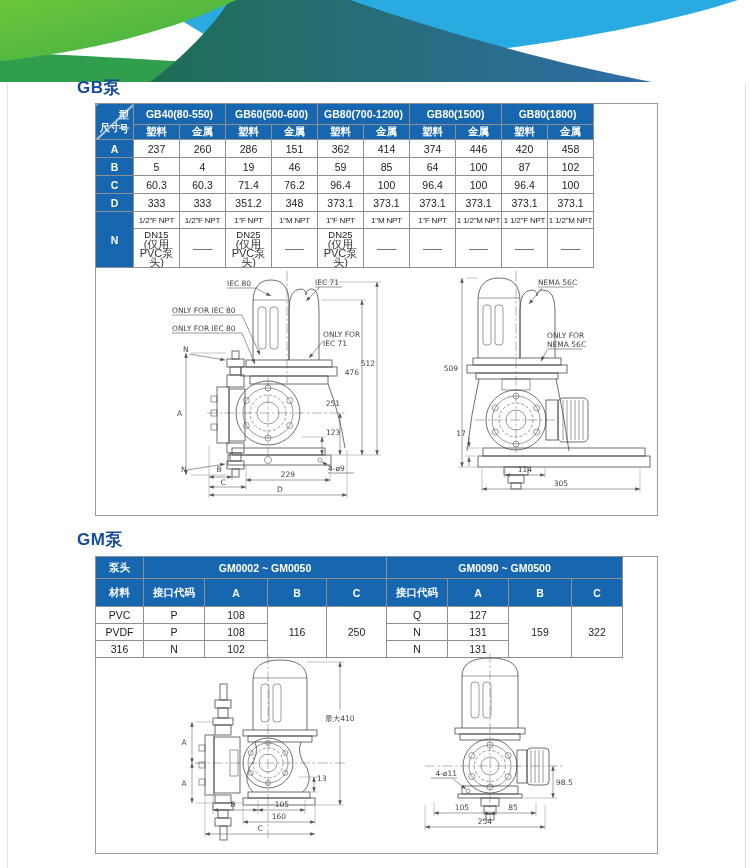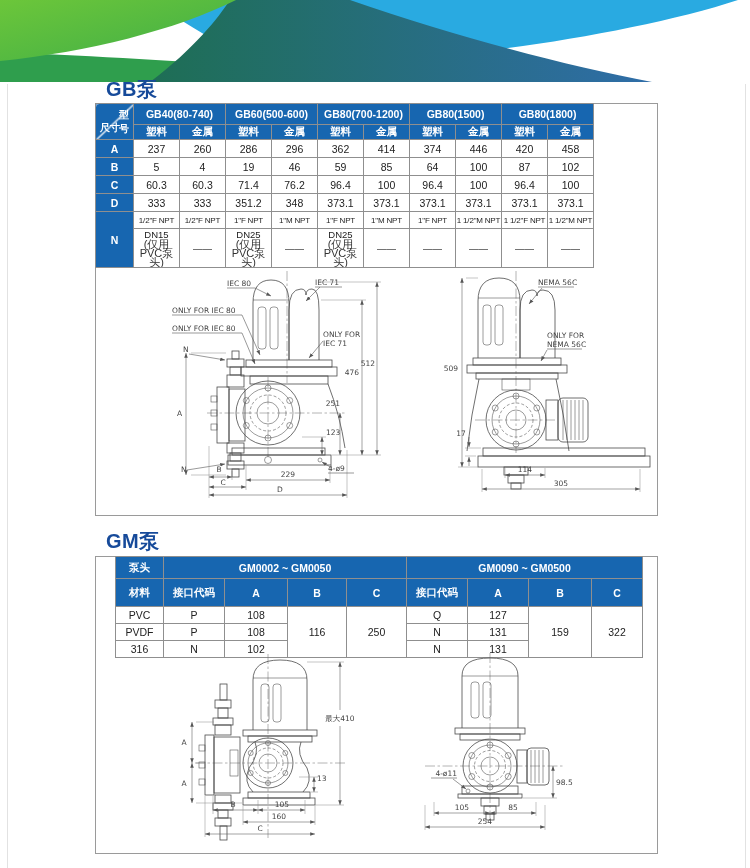--- a/index.html
+++ b/index.html
@@ -1,20 +1,20 @@
 <!DOCTYPE html>
 <html><head>
 <meta charset="utf-8">
 <style>
   html,body{margin:0;padding:0;background:#fff;}
   #page{position:relative;width:750px;height:868px;background:#fff;overflow:hidden;
         font-family:"Liberation Sans","DejaVu Sans",sans-serif;}
   .edge{position:absolute;left:7px;top:84px;width:737px;height:784px;
         border-left:1px solid #e2e2e2;border-right:1px solid #e2e2e2;}
-  .sec-title{position:absolute;left:106px;font-size:20px;font-weight:bold;color:#164a9a;letter-spacing:.5px;}
+  .sec-title{position:absolute;left:77px;font-size:17px;font-weight:bold;color:#164a9a;letter-spacing:.5px;}
   .sec-box{position:absolute;left:95px;width:561px;border:1px solid #9a9a9a;background:#fff;}
   table.spec{border-collapse:collapse;table-layout:fixed;position:absolute;background:#fff;}
   .spec th,.spec td{border:1px solid #8f8f8f;text-align:center;vertical-align:middle;padding:0;overflow:hidden;}
   .spec th{background:#1766b0;color:#fff;font-weight:bold;font-size:10.5px;}
   .spec td{font-size:10.5px;color:#222;}
   .spec td.npt{font-size:8px;letter-spacing:-.2px;}
   .spec td .dn-main{font-size:9.5px;line-height:11px;}
   .spec td .dn-note{font-size:11px;line-height:9px;color:#333;}
   th.corner{position:relative;background-color:#1766b0;
     background-image:linear-gradient(to bottom right,transparent 48%,rgba(255,255,255,.85) 49.5%,rgba(255,255,255,.85) 51%,transparent 52.5%);}
@@ -63,21 +63,21 @@
     <colgroup>
         <col style="width:38px">
         <col span="10" style="width:46px">
       </colgroup>
     <tbody>
         <tr style="height:21px">
       <th class="corner" rowspan="2">
         <span class="ct">型号</span>
         <span class="cb">尺寸</span>
       </th>
-      <th colspan="2">GB40(80-740)</th>
+      <th colspan="2">GB40(80-550)</th>
       <th colspan="2">GB60(500-600)</th>
       <th colspan="2">GB80(700-1200)</th>
       <th colspan="2">GB80(1500)</th>
       <th colspan="2">GB80(1800)</th>
     </tr>
     <tr style="height:15px">
       <th>塑料</th>
       <th>金属</th>
       <th>塑料</th>
       <th>金属</th>
@@ -86,21 +86,21 @@
       <th>塑料</th>
       <th>金属</th>
       <th>塑料</th>
       <th>金属</th>
     </tr>
     <tr style="height:18px">
       <th>A</th>
       <td>237</td>
       <td>260</td>
       <td>286</td>
-      <td>296</td>
+      <td>151</td>
       <td>362</td>
       <td>414</td>
       <td>374</td>
       <td>446</td>
       <td>420</td>
       <td>458</td>
     </tr>
     <tr style="height:18px">
       <th>B</th>
       <td>5</td>
@@ -388,21 +388,21 @@
         <line class="ext" x1="545" y1="204" x2="545" y2="227"></line>
         <line class="dim" x1="387" y1="224" x2="545" y2="224"></line>
         <text class="dt" x="466" y="221" text-anchor="middle">305</text>
       </g>
     </g>
   </svg>
 
   <div class="sec-title" style="top:528px;">GM泵</div>
   <div class="sec-box" style="top:556px;height:296px;"></div>
 
-  <table class="spec" style="left:95px;top:556px;width:527px;margin-left:20px;">
+  <table class="spec" style="left:95px;top:556px;width:527px;">
     <colgroup>
       <col style="width:48px">
         <col style="width:61px">
         <col style="width:63px">
         <col style="width:59px">
         <col style="width:60px">
       <col style="width:61px">
         <col style="width:61px">
         <col style="width:63px">
         <col style="width:51px">

